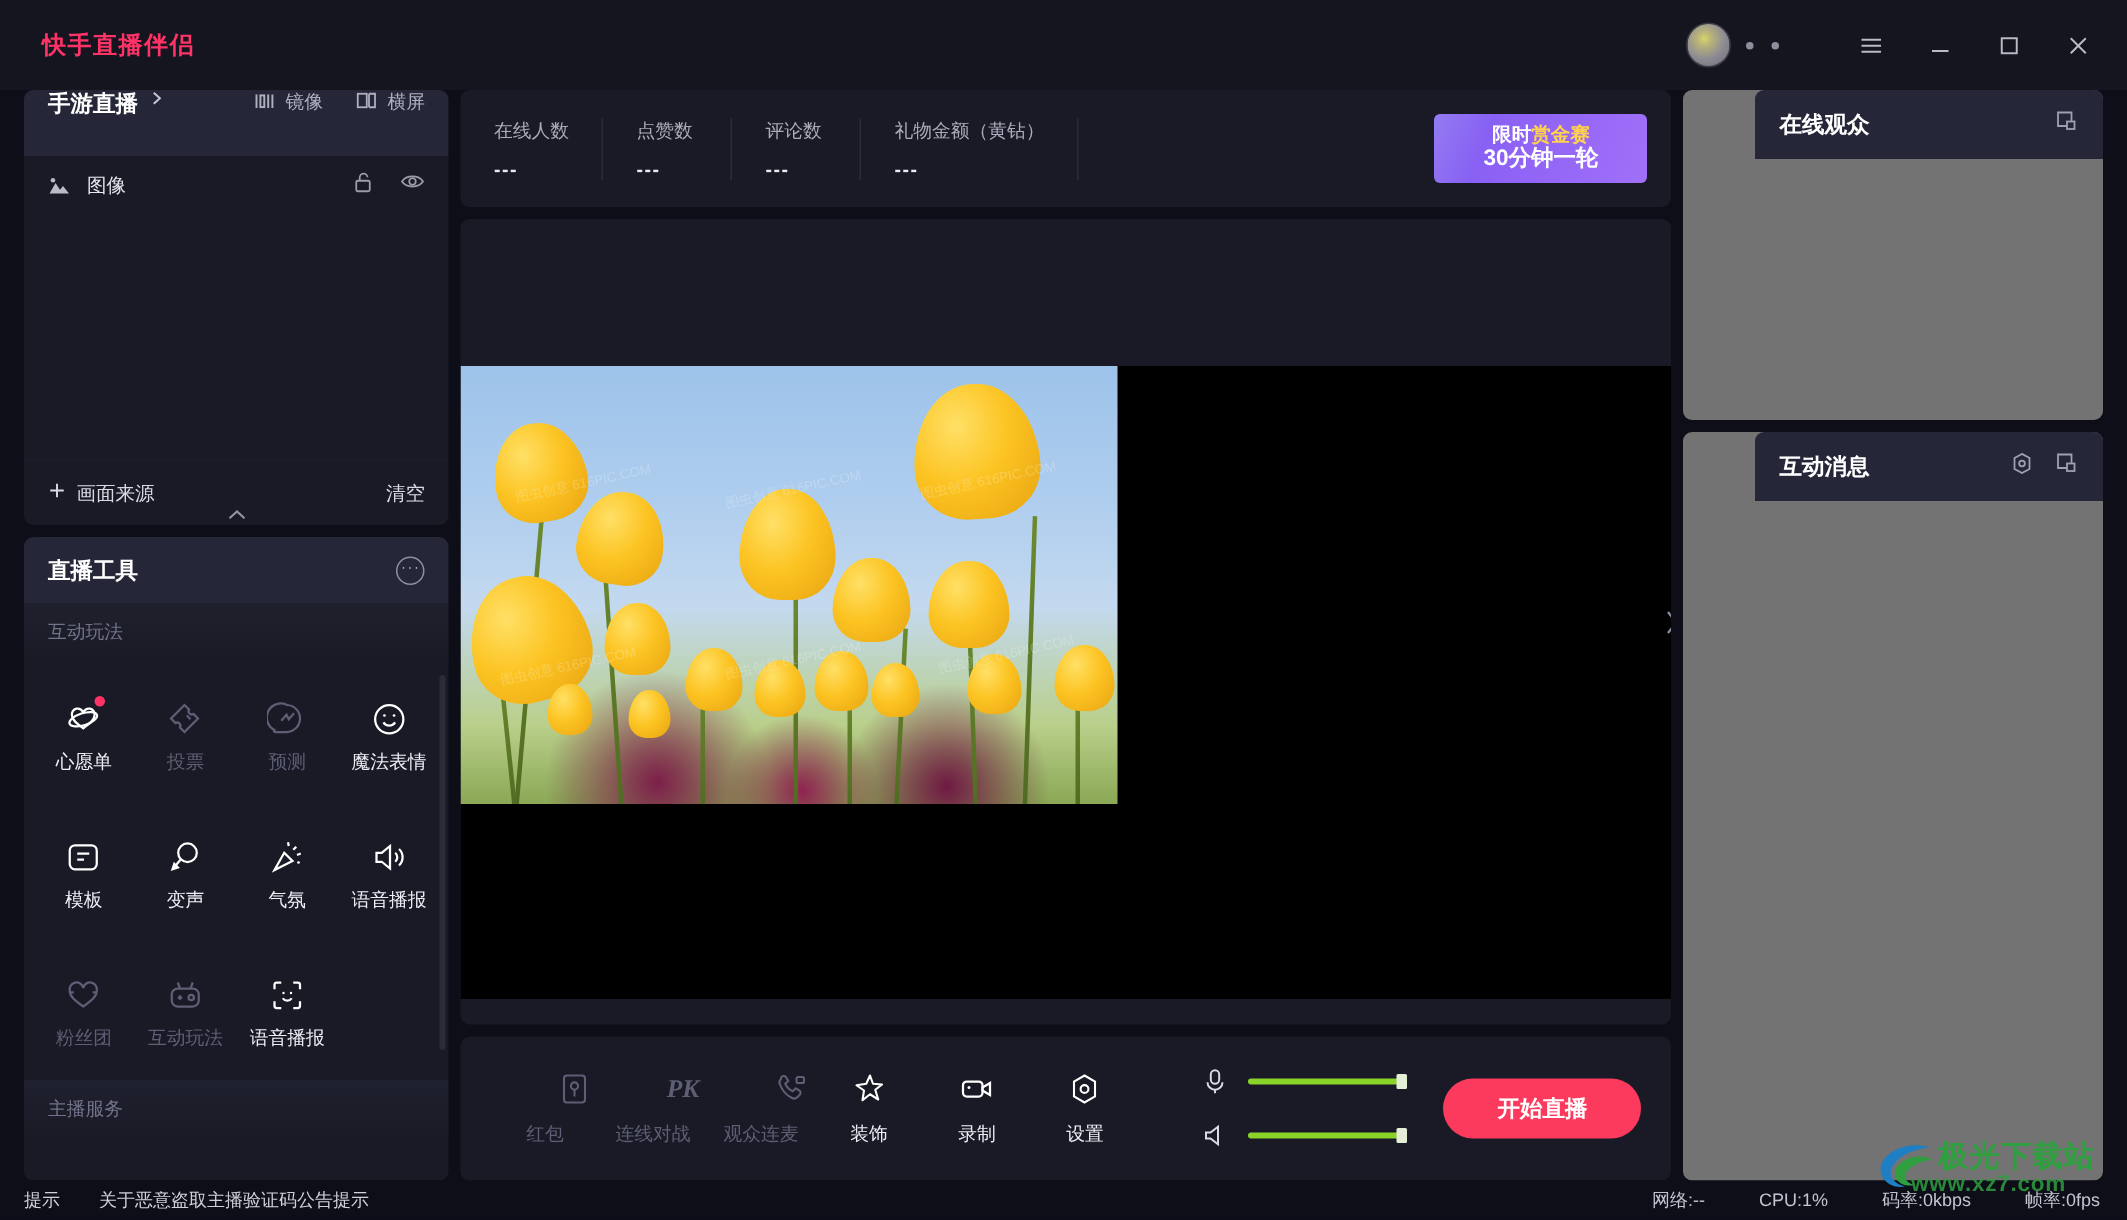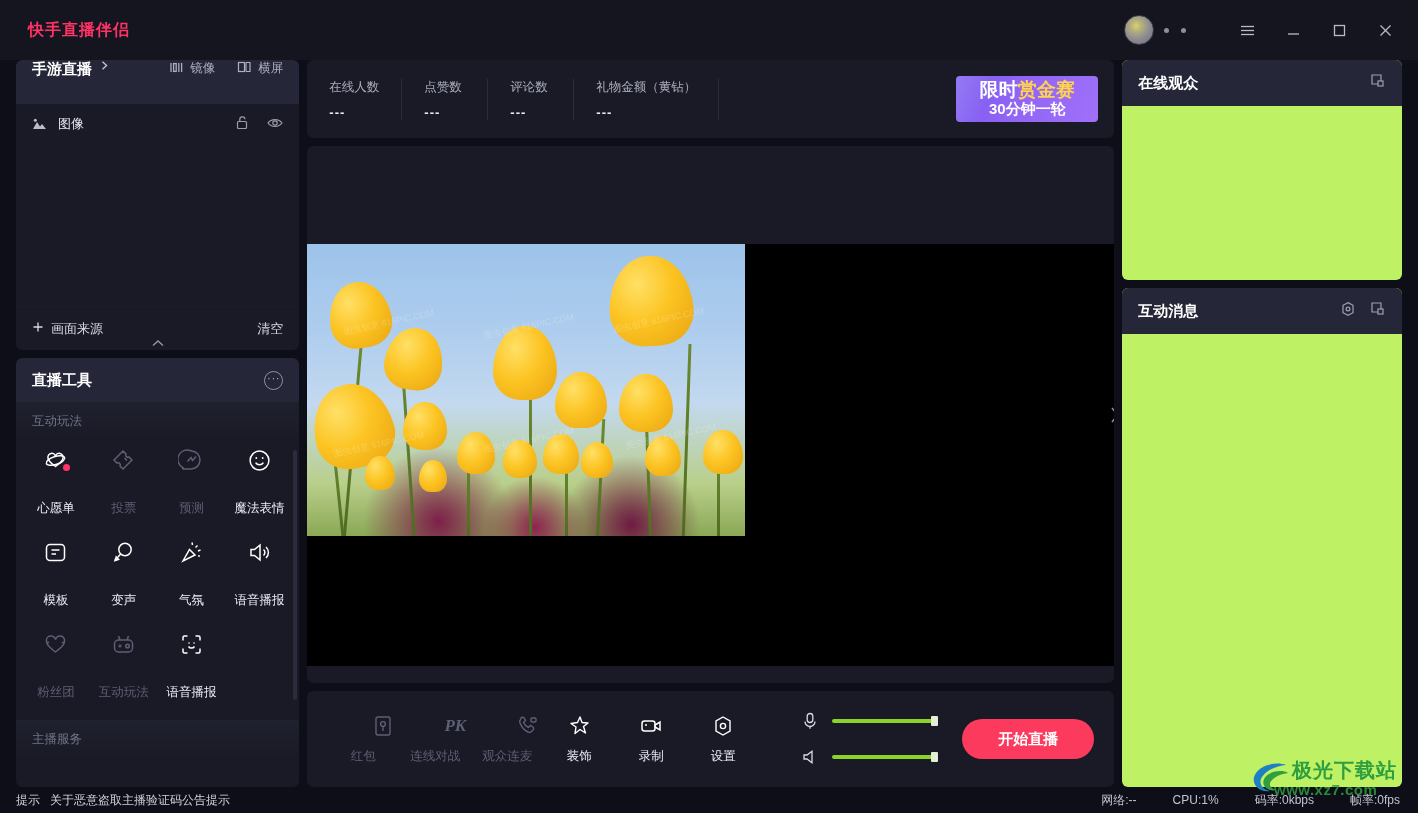--- a/index.html
+++ b/index.html
@@ -133,22 +133,22 @@
     background: linear-gradient(180deg,#20212e 0%, #191a26 100%);
   }
   .tool-grid {
     display: grid; grid-template-columns: repeat(4, 1fr);
     padding: 6px 6px 0 6px;
     row-gap: 2px;
   }
   .tool-item {
     height: 90px;
     display: flex; flex-direction: column;
-    align-items: center; justify-content: flex-start;
-    gap: 26px; position: relative;
+    align-items: center; justify-content: center;
+    gap: 7px; position: relative;
   }
   .tool-ico { width: 28px; height: 28px; display: flex; align-items: center; justify-content: center; }
   .tool-lbl { font-size: 12.5px; }
   .tool-item.bright .tool-ico { color: #ffffff; }
   .tool-item.bright .tool-lbl { color: #eceef6; }
   .tool-item.dim .tool-ico { color: #5d5f74; }
   .tool-item.dim .tool-lbl { color: #5d5f74; }
   .badge-dot {
     position: absolute; width: 7px; height: 7px; border-radius: 50%;
     background: #ff3366; top: 18px; left: 50%; margin-left: 7px;
@@ -185,21 +185,21 @@
     background: linear-gradient(110deg,#7b5cf0 0%, #8f63f5 40%, #a070f8 100%);
     display: flex; flex-direction: column;
     align-items: center; justify-content: center;
     overflow: hidden;
   }
   .promo::before {
     content:""; position:absolute; left:-14px; top:-10px; width:44px; height:72px;
     background: linear-gradient(90deg, rgba(255,255,255,.22), rgba(255,255,255,0));
     transform: rotate(20deg);
   }
-  .promo-l1 { font-size: 19px; font-weight: bold; color: #fff; line-height: 1.1; position: relative; }
+  .promo-l1 { font-size: 13px; font-weight: bold; color: #fff; line-height: 1.1; position: relative; }
   .promo-l1 em { font-style: normal; color: #ffd34d; }
   .promo-l2 { font-size: 15px; font-weight: bold; color: #fff; line-height: 1.2; position: relative; }
 
   .preview-wrap {
     flex: 1; margin-top: 8px;
     background: #191a26; border-radius: 6px;
     position: relative; overflow: hidden;
     display: flex; align-items: center; justify-content: center;
   }
   .canvas-black {
@@ -277,40 +277,40 @@
     width: 16px; height: 60px;
     display: flex; align-items: center; justify-content: center;
     color: #8b8d9e;
   }
 
   
   .rightbar {
     width: 306px; margin-right: 16px;
     display: flex; flex-direction: column;
   }
-  .r-panel { background: #bef264; border-radius: 6px; display: flex; flex-direction: column; }
+  .r-panel { background: #737373; border-radius: 6px; display: flex; flex-direction: column; padding-left: 48px; }
   .r-head {
     height: 46px; background: #252738; border-radius: 6px 6px 0 0;
     display: flex; align-items: center; padding: 0 16px;
   }
   .r-title { font-size: 15px; font-weight: bold; color: #fff; }
   .r-head-acts { margin-left: auto; display: flex; align-items: center; gap: 14px; color: #9fa1b1; }
   .viewers { height: 220px; }
   .messages { margin-top: 8px; flex: 1; }
   .r-body { flex: 1; }
 
   
   .statusbar {
     position: absolute; left: 0; bottom: 0;
     width: 100%; height: 26px;
     background: #0d0e18;
     display: flex; align-items: center;
     font-size: 12px; color: #c2c4d2;
   }
-  .st-left { display: flex; align-items: center; gap: 10px; margin-left: 16px; }
+  .st-left { display: flex; align-items: center; gap: 26px; margin-left: 16px; }
   .st-right { margin-left: auto; display: flex; align-items: center; gap: 36px; margin-right: 18px; }
   .st-tip { color: #cfd1dd; }
 
   .watermark {
     position: absolute; right: 6px; bottom: 2px;
     width: 164px; height: 58px;
     pointer-events: none;
   }
   .wm-text {
     position: absolute; left: 44px; top: 4px;

